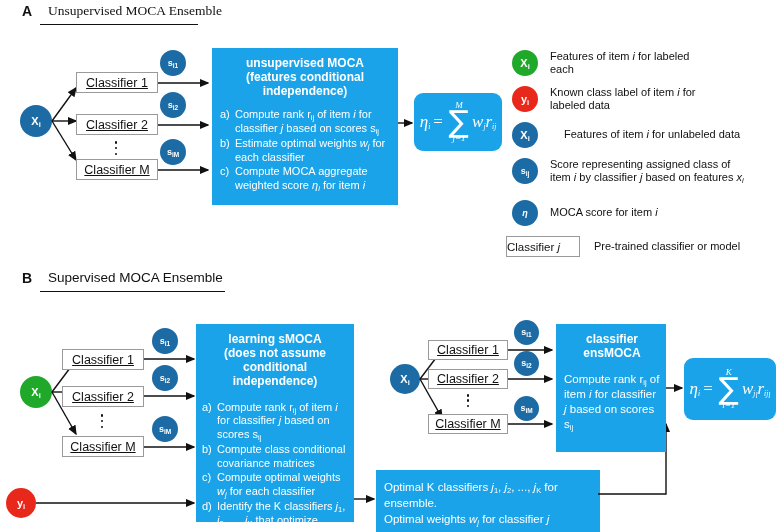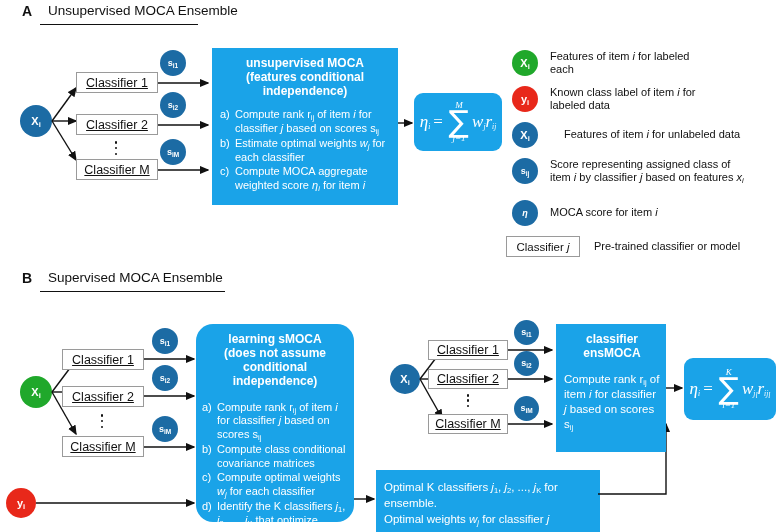--- a/index.html
+++ b/index.html
@@ -47,36 +47,36 @@
   .eq .sig{display:flex;flex-direction:column;align-items:center;margin:0 3px;font-style:normal;}
   .eq .sig .top{font-size:9px;font-style:italic;line-height:1;}
   .eq .sig .big{font-size:30px;line-height:0.78;font-style:normal;font-family:"DejaVu Sans",sans-serif;}
   .eq .sig .bot{font-size:9px;font-style:italic;line-height:1;}
   .eq .eqs{margin:0 3px;font-style:normal;}
 
   
   .lg-row{display:flex;align-items:flex-start;}
   .lg-txt{font-size:11px;line-height:1.2;color:#111;}
   .lg-clf{box-sizing:border-box;border:1px solid #9a9a9a;background:#fff;
-          font-size:11.5px;display:flex;align-items:center;justify-content:center;
+          font-size:11.5px;display:flex;align-items:center;
           white-space:nowrap;color:#111;}
 
   
   .vdots{display:flex;flex-direction:column;align-items:center;justify-content:space-between;}
   .vdots span{width:2.5px;height:2.5px;border-radius:50%;background:#111;display:block;}
 
   svg{overflow:visible;}
 </style>
 </head>
 <body>
 
 <div class="abs" style="left:0;top:0;width:780px;height:266px;">
 
   <div class="abs panel-letter" style="left:22px;top:3px;">A</div>
-  <div class="abs panel-title" style="left:48px;top:3px;">Unsupervised MOCA Ensemble</div>
+  <div class="abs panel-title" style="left:48px;top:3px;font-family:Liberation Serif, serif;">Unsupervised MOCA Ensemble</div>
   <div class="abs panel-rule" style="left:40px;top:24px;width:158px;"></div>
 
   <div class="abs circ navy" style="left:20px;top:105px;width:32px;height:32px;">
     <span class="lbl">X<sub>i</sub></span>
   </div>
 
   <svg class="abs" style="left:52px;top:66px;width:30px;height:110px;" width="30" height="110" viewBox="0 0 30 110">
     <defs>
       <marker id="arrA" markerWidth="7" markerHeight="7" refX="6" refY="3" orient="auto">
         <path d="M0,0 L7,3 L0,6 z" fill="#111"></path>
@@ -281,21 +281,21 @@
   </div>
   <svg class="abs" style="left:36px;top:232px;width:164px;height:10px;" width="164" height="10" viewBox="0 0 164 10">
     <defs>
       <marker id="arrB3" markerWidth="7" markerHeight="7" refX="6" refY="3" orient="auto">
         <path d="M0,0 L7,3 L0,6 z" fill="#111"></path>
       </marker>
     </defs>
     <line x1="0" y1="5" x2="158" y2="5" stroke="#111" stroke-width="1.4" marker-end="url(#arrB3)"></line>
   </svg>
 
-  <div class="abs bluebox" style="left:196px;top:58px;width:158px;height:198px;padding:8px 6px 6px 6px;border-radius:17px;">
+  <div class="abs bluebox" style="left:196px;top:58px;width:158px;height:198px;padding:8px 6px 6px 6px;">
     <div class="bhead">
       <div>learning  sMOCA</div>
       <div>(does not assume</div>
       <div>conditional independence)</div>
     </div>
     <ul class="steps bbody" style="margin-top:12px;">
       <li>
         <span class="mk">a)</span>
         <span class="tx">Compute rank r<sub class="sb">ij</sub> of item <i class="it">i</i> for classifier <i class="it">j</i> based on scores s<sub class="sb">ij</sub></span>
       </li>

